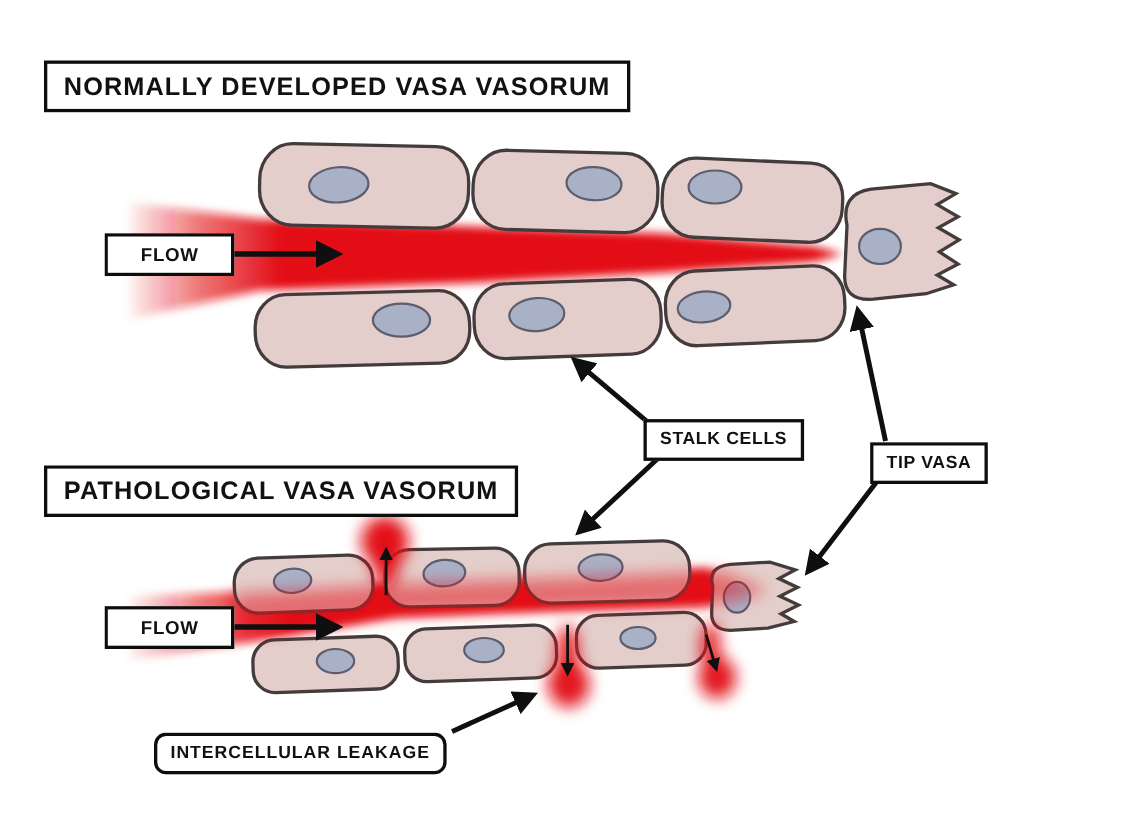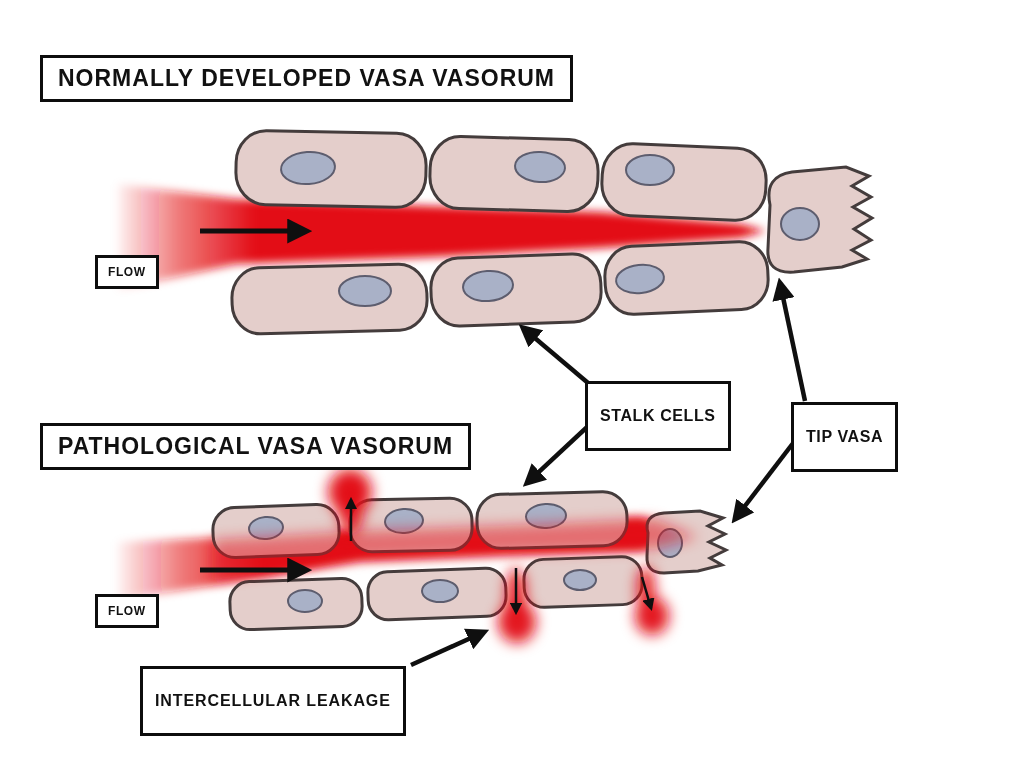--- a/index.html
+++ b/index.html
@@ -2,29 +2,29 @@
 <html><head>
 <meta charset="utf-8">
 <style>
   html,body{margin:0;padding:0;background:#fff;}
   .canvas{position:relative;width:1024px;height:759px;background:#ffffff;overflow:hidden;
           font-family:"Liberation Sans",sans-serif;}
   .canvas > svg{position:absolute;left:0;top:0;}
   .box{position:absolute;background:#ffffff;border:3px solid #0d0d0d;color:#111111;
        font-weight:700;white-space:nowrap;display:inline-block;line-height:1;}
   .title{font-size:23px;letter-spacing:1px;padding:9px 15px;}
-  .small{font-size:16px;letter-spacing:0.6px;padding:24px 12px;}
-  .flowbox{font-size:12px;letter-spacing:0.6px;padding:8px 10px;margin-top:43px;}
+  .small{font-size:16px;letter-spacing:0.6px;padding:8px 12px;}
+  .flowbox{font-size:17px;letter-spacing:0.6px;padding:8px 30px;}
   .t1{left:40px;top:55px;}
   .t2{left:40px;top:411px;margin-top:12px;}
   .f1{left:95px;top:212px;}
   .f2{left:95px;top:551px;}
   .stalk{left:585px;top:381px;}
   .tip{left:791px;top:402px;}
-  .leak{left:140px;top:666px;letter-spacing:0.9px;}
+  .leak{left:140px;top:666px;letter-spacing:0.9px;border-radius:11px;}
   .cell{fill:#e4cecb;stroke:#443c3c;stroke-width:3;}
   .nucleus{fill:#a9b1c7;stroke:#5d5d6e;stroke-width:2;}
   .arrow{stroke:#0f0f0f;fill:none;}
 </style>
 </head>
 <body>
 
 <div class="canvas">
 
   <svg width="1024" height="759" viewBox="0 0 1024 759">

